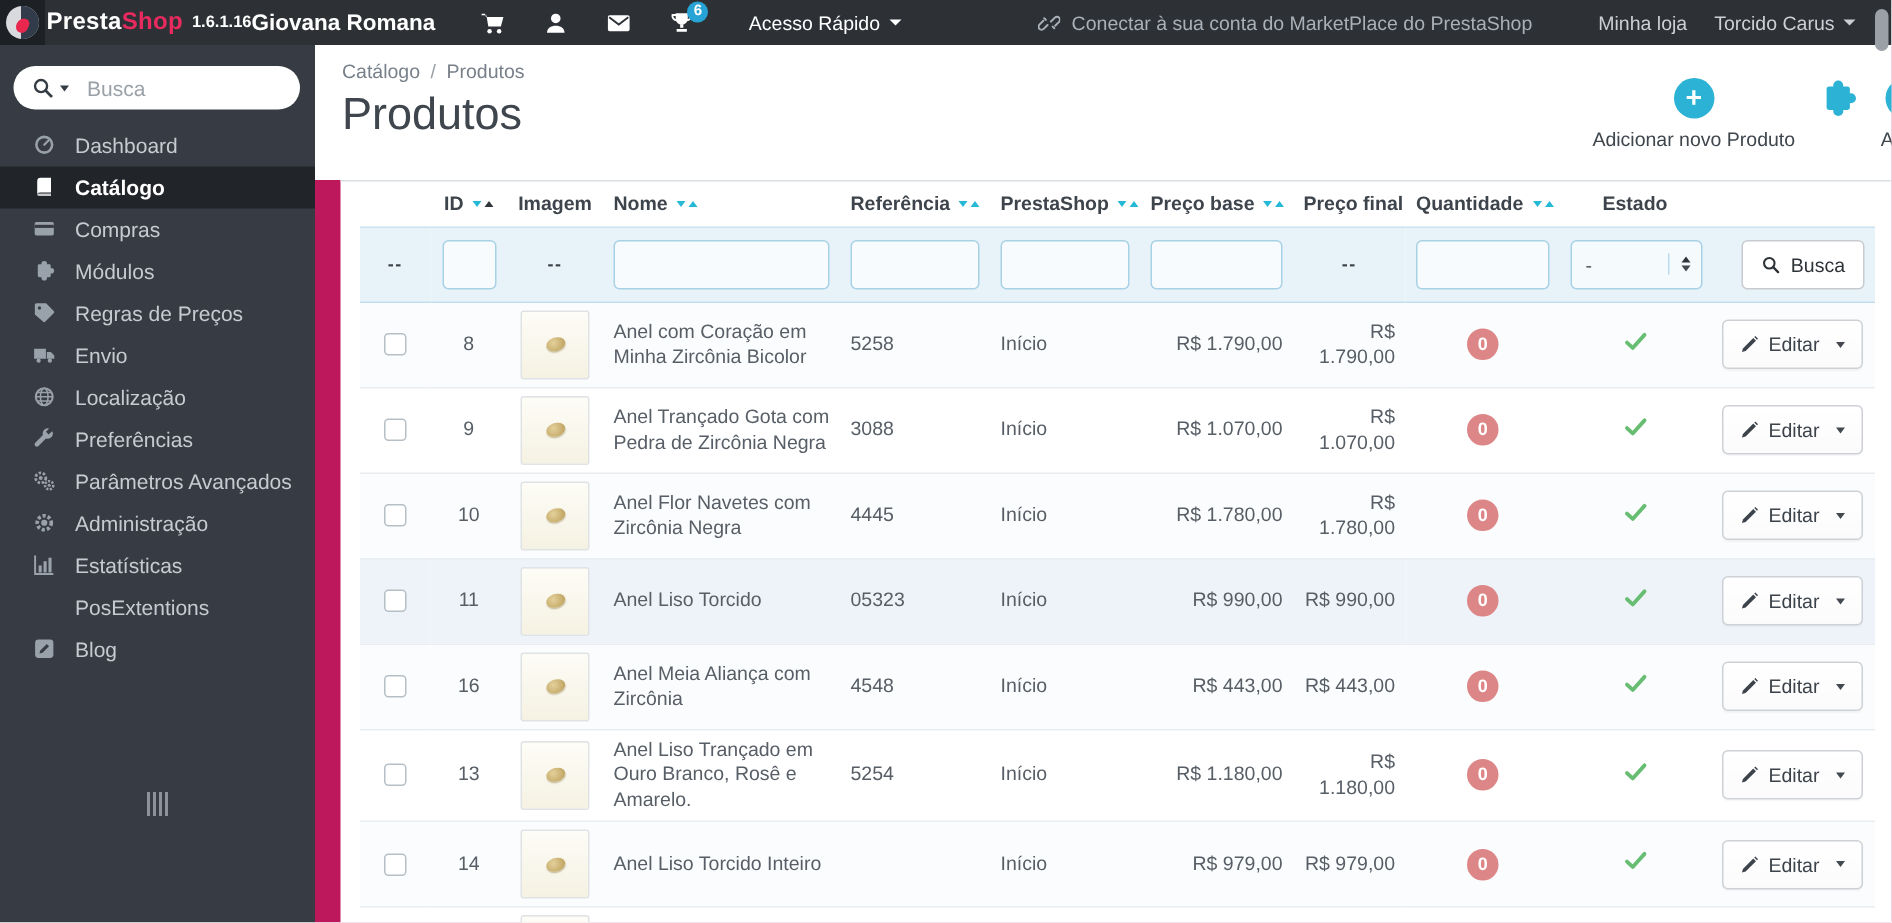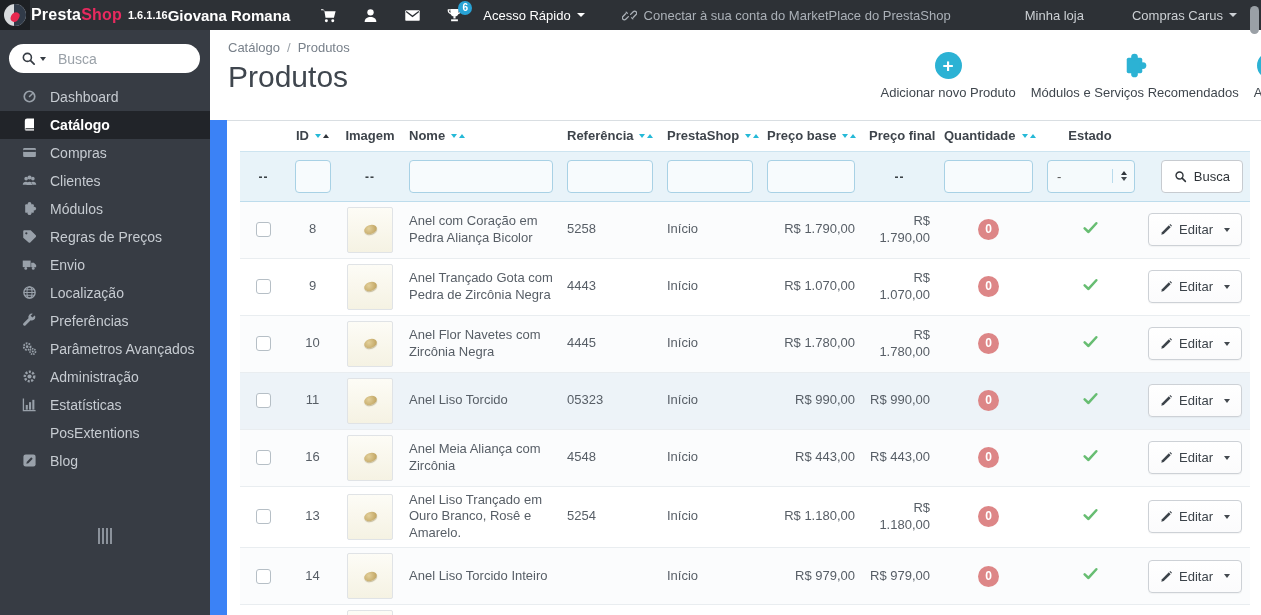--- a/index.html
+++ b/index.html
@@ -12,23 +12,23 @@
   .squirrel::before{content:"";position:absolute;right:-2px;top:0;width:62%;height:100%;background:#313b49;border-radius:0 50% 50% 0}
   .squirrel::after{content:"";position:absolute;left:7px;top:8px;width:8px;height:10px;background:#e8274f;border-radius:60% 40% 50% 50%;transform:rotate(25deg)}
   .brand{margin-left:1px;font-size:16px;font-weight:700;letter-spacing:.2px}
   .brand .shop{color:#e82a5f}
   .version{margin-left:6px;font-size:11px;font-weight:700}
   .shopname{font-size:15px;font-weight:700;cursor:pointer}
   .tb-icons{display:flex;align-items:center;margin-left:30px;gap:25px}
   .tb-ic{width:17px;height:17px;color:#fff;position:relative;cursor:pointer;display:inline-flex}
   .tb-ic svg{width:17px;height:17px}
   .badge{position:absolute;top:-6px;right:-9px;min-width:14px;height:14px;border-radius:8px;background:#28a3d6;color:#fff;font-size:10px;font-weight:700;display:flex;align-items:center;justify-content:center;padding:0 3px}
-  .quick{margin-left:20px;font-size:13px;display:inline-flex;align-items:center;gap:6px;cursor:pointer}
+  .quick{margin-left:36px;font-size:13px;display:inline-flex;align-items:center;gap:6px;cursor:pointer}
   .tb-caret{width:0;height:0;border-left:4px solid transparent;border-right:4px solid transparent;border-top:4px solid currentColor;display:inline-block}
-  .tb-right{margin-left:auto;display:flex;align-items:center;gap:48px;padding-right:24px;font-size:13px}
+  .tb-right{margin-left:auto;display:flex;align-items:center;gap:18px;padding-right:24px;font-size:13px}
   .mk-link{display:inline-flex;align-items:center;gap:7px;color:#aab0b7;margin-right:26px;cursor:pointer}
   .mk-link svg{width:15px;height:15px}
   .tb-link{color:#ccd0d4;cursor:pointer;display:inline-flex;align-items:center;gap:6px}
   .scroll-thumb{position:absolute;top:6px;right:2px;width:9px;height:28px;border-radius:5px;background:#9aa0a6;z-index:20}
   
   .sidebar{position:absolute;top:30px;left:0;width:210px;bottom:0;background:#373c44}
   .searchbox{margin:14px 10px 10px 9px;height:29px;background:#fff;border-radius:15px;display:flex;align-items:center;padding:0 12px;gap:4px}
   .searchbox .mag{width:15px;height:15px;color:#363c44;display:inline-flex}
   .searchbox .mag svg{width:15px;height:15px}
   .search-caret{width:0;height:0;border-left:3.5px solid transparent;border-right:3.5px solid transparent;border-top:4px solid #363c44;display:inline-block;cursor:pointer}
@@ -36,21 +36,21 @@
   .searchbox input::placeholder{color:#9aa1a8}
   .menu{margin-top:8px}
   .mi{height:28px;display:flex;align-items:center;padding-left:22px;color:#c6cbd1;font-size:14px;cursor:pointer}
   .mi .mi-icon{width:16px;height:16px;margin-right:12px;color:#99a1aa;display:inline-flex}
   .mi .mi-icon svg{width:15px;height:15px}
   .mi.active{background:#212429;color:#fff;font-weight:700}
   .mi.active .mi-icon{color:#fff}
   .collapse-handle{position:absolute;top:498px;left:0;width:210px;display:flex;justify-content:center;cursor:pointer}
   .bars{width:14px;height:16px;background:repeating-linear-gradient(90deg,#8b929b 0 2px,transparent 2px 4px)}
   
-  .content{position:absolute;top:30px;left:210px;right:0;bottom:0;background:#3b82f6}
+  .content{position:absolute;top:30px;left:210px;right:0;bottom:0;background:#be185d}
   .page-head{background:#fff;height:90px;position:relative}
   .crumbs{padding:10px 0 0 18px;font-size:13px;color:#78808a}
   .crumbs .sep{margin:0 7px;color:#9aa1a8}
   .crumbs .root{cursor:pointer}
   .page-title{padding:5px 0 0 18px;font-size:30px;color:#3f464e;font-weight:400}
   .head-actions{position:absolute;top:22px;right:-26px;display:flex;gap:15px;align-items:flex-start}
   .hact{display:flex;flex-direction:column;align-items:center;cursor:pointer}
   .hact-circle{width:27px;height:27px;border-radius:50%;background:#2cb2d4;color:#fff;display:flex;align-items:center;justify-content:center;font-size:19px;font-weight:700;line-height:1}
   .hact-puzzle{width:27px;height:27px;color:#2cb2d4}
   .hact-puzzle svg{width:27px;height:27px}
@@ -247,21 +247,21 @@
     </span>
   <div class="tb-right">
     <span class="mk-link">
         <svg>
           <use href="#icon-chain"></use>
         </svg>
         <span>Conectar à sua conta do MarketPlace do PrestaShop</span>
       </span>
     <span class="tb-link">Minha loja</span>
     <span class="tb-link">
-        <span>Compras Carus</span>
+        <span>Torcido Carus</span>
         <i class="tb-caret"></i>
       </span>
   </div>
 </header>
 <div class="scroll-thumb"></div>
 
 <nav class="sidebar">
   <div class="searchbox">
     <span class="mag">
         <svg>
@@ -288,28 +288,20 @@
         </span>
     <span class="mi-label">Catálogo</span>
   </div>
       <div class="mi">
     <span class="mi-icon">
           <svg aria-hidden="true">
             <use href="#icon-card"></use>
           </svg>
         </span>
     <span class="mi-label">Compras</span>
-  </div>
-      <div class="mi">
-    <span class="mi-icon">
-          <svg aria-hidden="true">
-            <use href="#icon-users"></use>
-          </svg>
-        </span>
-    <span class="mi-label">Clientes</span>
   </div>
       <div class="mi">
     <span class="mi-icon">
           <svg aria-hidden="true">
             <use href="#icon-puzzle"></use>
           </svg>
         </span>
     <span class="mi-label">Módulos</span>
   </div>
       <div class="mi">
@@ -394,21 +386,20 @@
     <h1 class="page-title">Produtos</h1>
     <div class="head-actions">
       <div class="hact">
         <span class="hact-circle">+</span>
         <span class="hact-label">Adicionar novo Produto</span>
       </div>
       <div class="hact">
         <span class="hact-puzzle"><svg>
               <use href="#icon-puzzle"></use>
             </svg></span>
-        <span class="hact-label">Módulos e Serviços Recomendados</span>
       </div>
       <div class="hact">
         <span class="hact-circle" style="font-size:16px">?</span>
         <span class="hact-label">Ajuda</span>
       </div>
     </div>
   </div>
 
   <div class="panel">
     <table class="grid">
@@ -502,21 +493,21 @@
                 </svg>
                 <span>Busca</span>
               </button></td>
         </tr>
       <tr class="prow tint">
     <td class="tc"><span class="cbx"></span></td>
     <td class="tc"><span>8</span></td>
     <td class="tc"><span class="thumb">
                 <i class="jewel"></i>
               </span></td>
-    <td><span>Anel com Coração em Pedra Aliança Bicolor</span></td>
+    <td><span>Anel com Coração em Minha Zircônia Bicolor</span></td>
     <td><span>5258</span></td>
     <td><span>Início</span></td>
     <td class="ta-r"><span>R$ 1.790,00</span></td>
     <td class="ta-r"><span>R$ 1.790,00</span></td>
     <td class="tc"><span class="qty-badge">0</span></td>
     <td class="tc"><span class="check">
                 <svg>
                   <use href="#icon-check"></use>
                 </svg>
               </span></td>
@@ -530,21 +521,21 @@
                 <i class="car car-down edit-caret"></i>
               </button></td>
   </tr>
           <tr class="prow">
     <td class="tc"><span class="cbx"></span></td>
     <td class="tc"><span>9</span></td>
     <td class="tc"><span class="thumb">
                 <i class="jewel"></i>
               </span></td>
     <td><span>Anel Trançado Gota com Pedra de Zircônia Negra</span></td>
-    <td><span>4443</span></td>
+    <td><span>3088</span></td>
     <td><span>Início</span></td>
     <td class="ta-r"><span>R$ 1.070,00</span></td>
     <td class="ta-r"><span>R$ 1.070,00</span></td>
     <td class="tc"><span class="qty-badge">0</span></td>
     <td class="tc"><span class="check">
                 <svg>
                   <use href="#icon-check"></use>
                 </svg>
               </span></td>
     <td class="tc"><button class="btn-edit">

